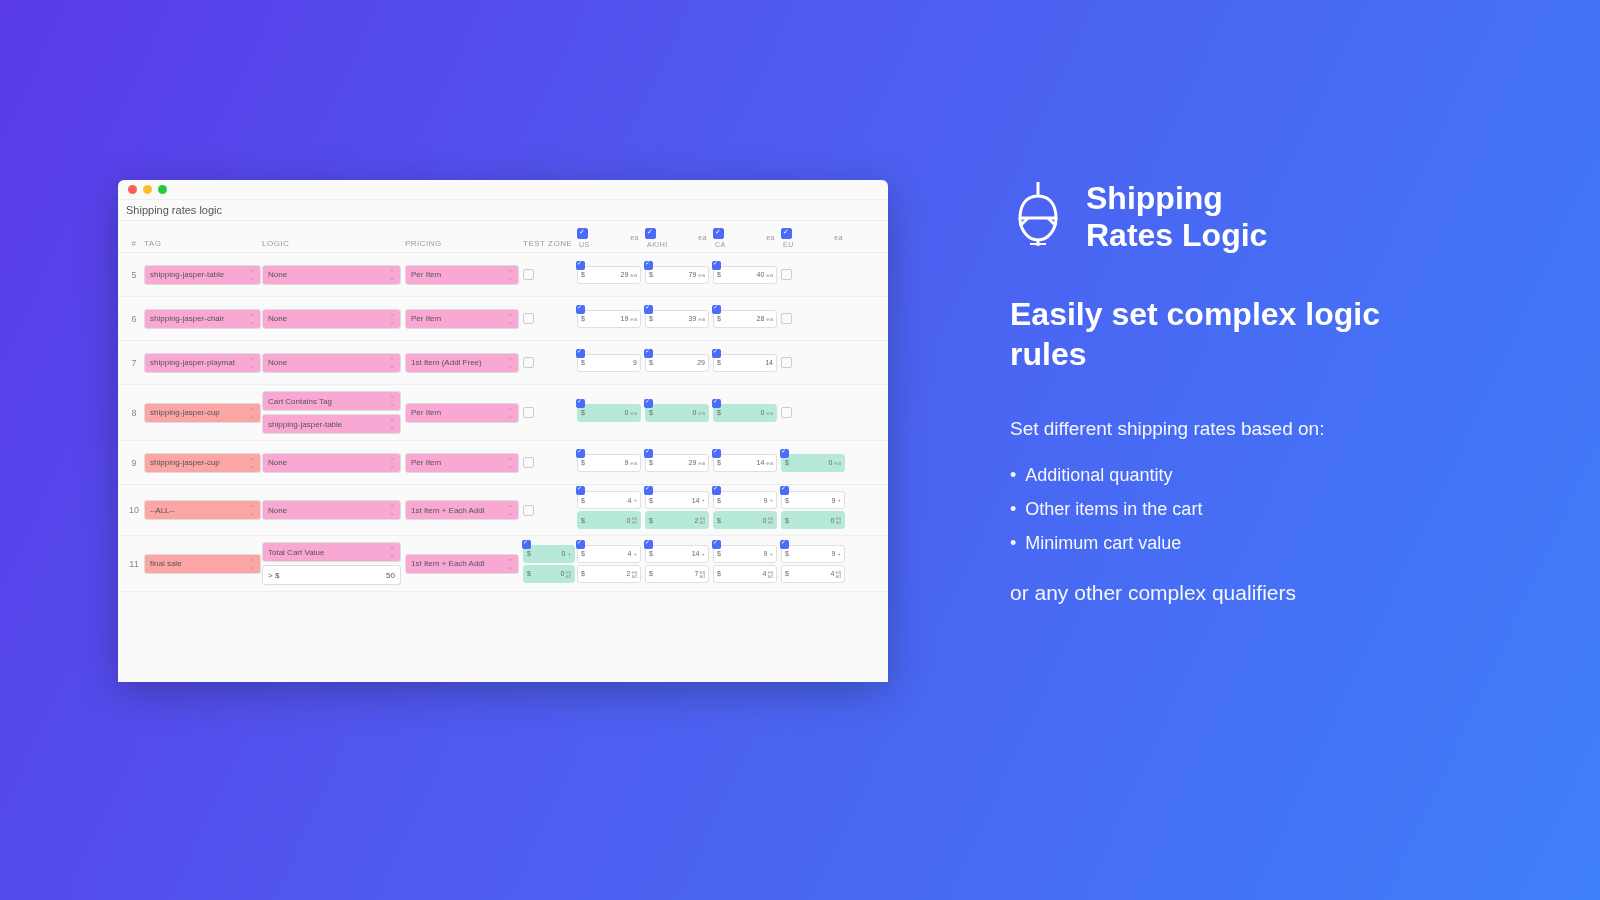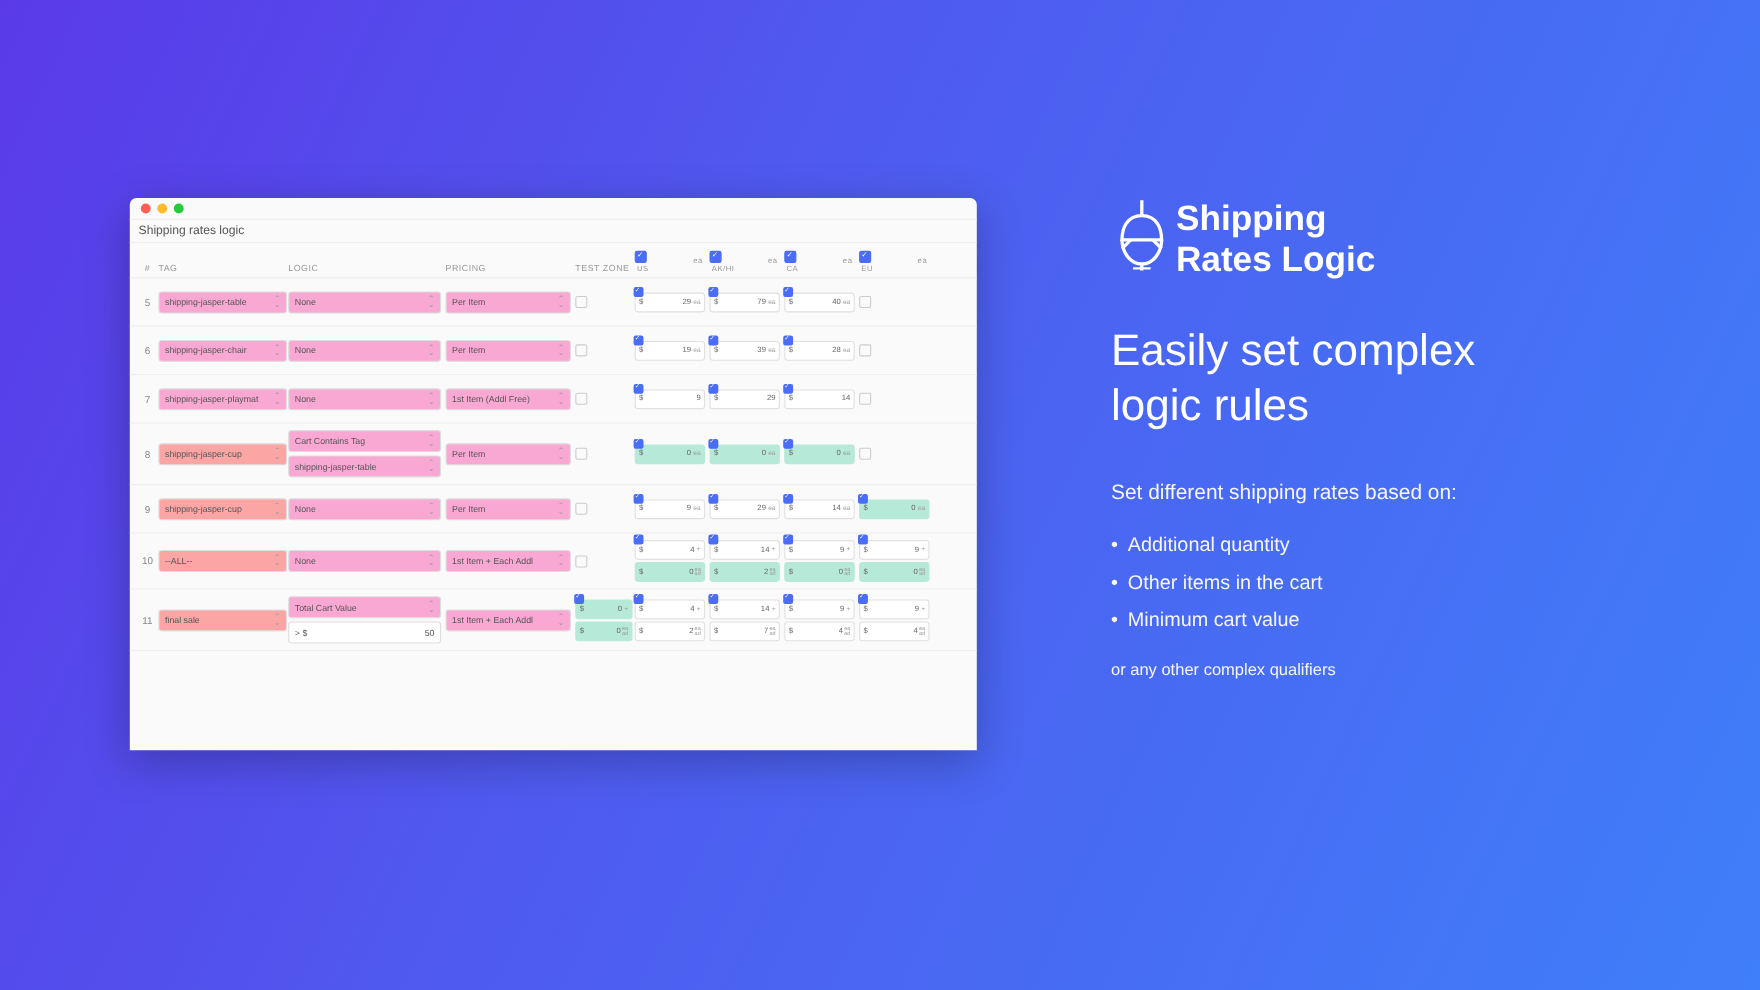--- a/index.html
+++ b/index.html
@@ -39,29 +39,29 @@
 .price .unit2{font-size:5px;color:#999;margin-left:1px;line-height:.8}
 .zstack{display:flex;flex-direction:column;gap:2px}
 .zwrap{position:relative}
 .zchk{position:absolute;left:-1px;top:-5px;z-index:2;width:9px;height:9px}
 .zchk.on{background:#4a6cf7;border-radius:2px}
 .zchk.on::after{content:'✓';color:#fff;font-size:6px;position:absolute;left:1px;top:-2px}
 .logic2{display:flex;align-items:center;background:#fff;border:1px solid #ddd;border-radius:3px;padding:3px 5px;font-size:8px;color:#555;height:20px;justify-content:space-between}
 .logic2 .amt{margin-left:auto}
 
 .side{position:absolute;left:1010px;top:180px;width:370px;color:#fff}
-.brand{display:flex;align-items:flex-end;gap:3px;margin-bottom:40px}
+.brand{display:flex;align-items:flex-end;gap:20px;margin-bottom:40px}
 .logo{width:56px;height:74px;stroke:#fff;fill:none;stroke-width:3}
 .bname{font-size:32px;font-weight:700;line-height:1.15}
-.h2{font-size:40px;font-weight:400;line-height:1.25;margin-bottom:44px}
+.h2{font-size:32px;font-weight:700;line-height:1.25;margin-bottom:44px}
 .lead{font-size:19px;margin-bottom:18px;opacity:.95}
 .bullets{list-style:none;margin-bottom:20px}
 .bullets li{font-size:18px;line-height:1.9;opacity:.95}
 .bullets li::before{content:'• ';margin-right:4px}
-.tail{font-size:15px;opacity:.95}
+.tail{font-size:21px;opacity:.95}
 </style>
 </head>
 <body>
 
 <div class="window">
   <div class="titlebar">
     <span class="tc r"></span>
     <span class="tc y"></span>
     <span class="tc g"></span>
   </div>

